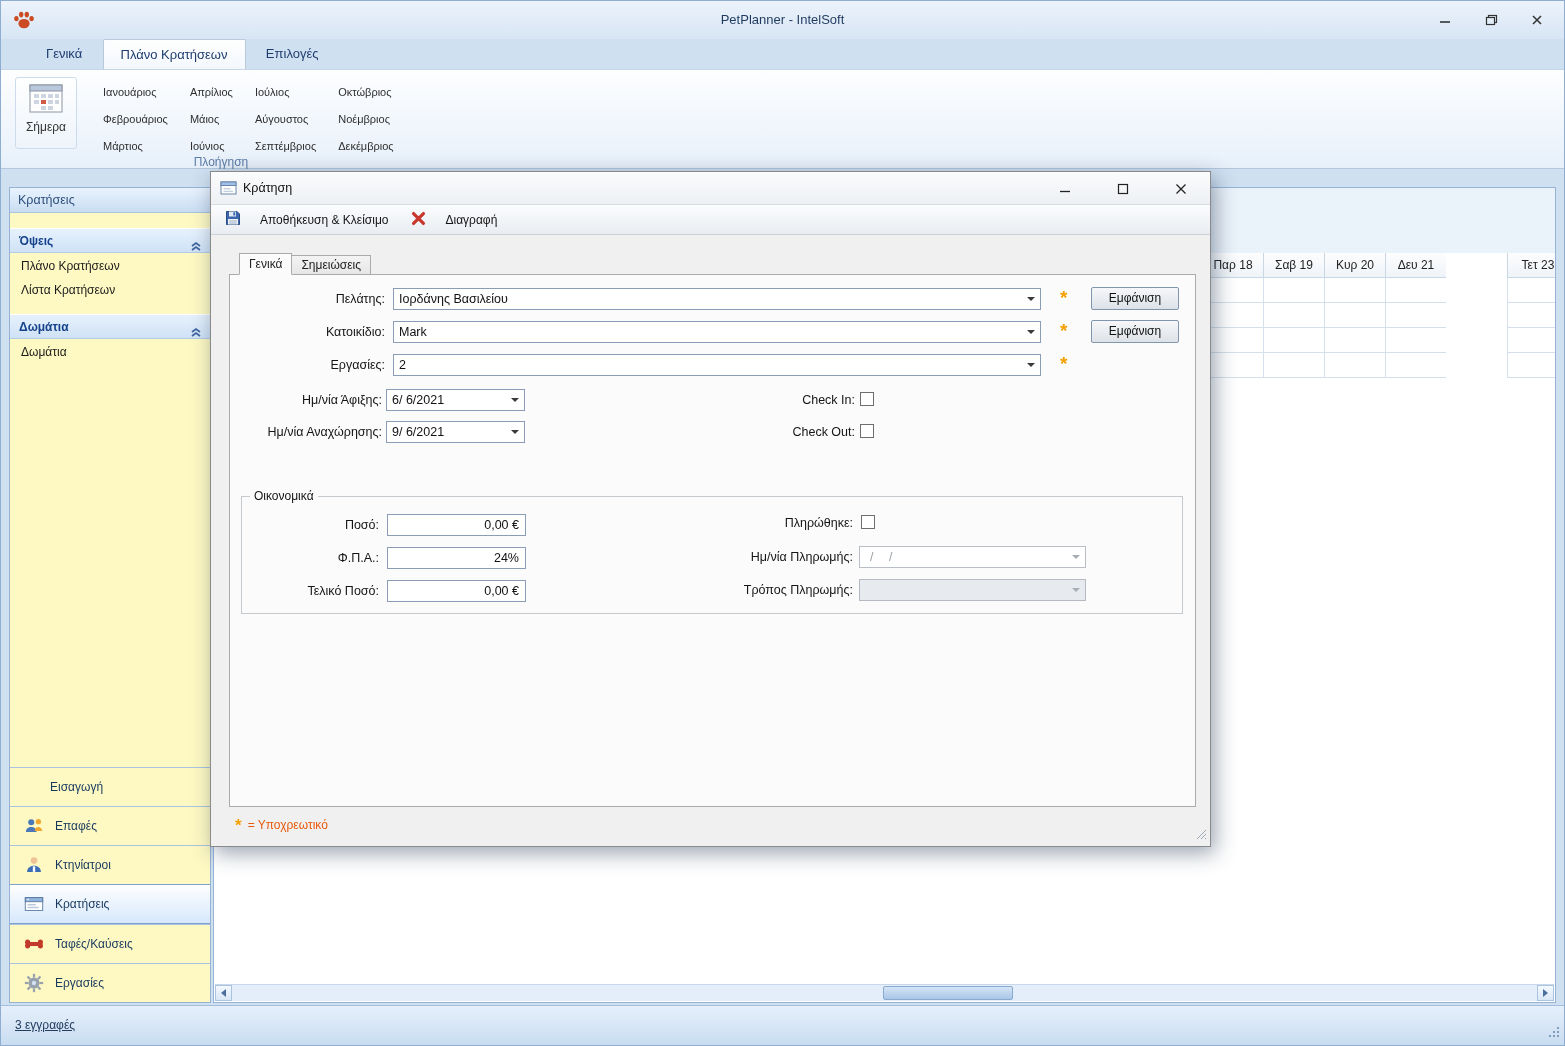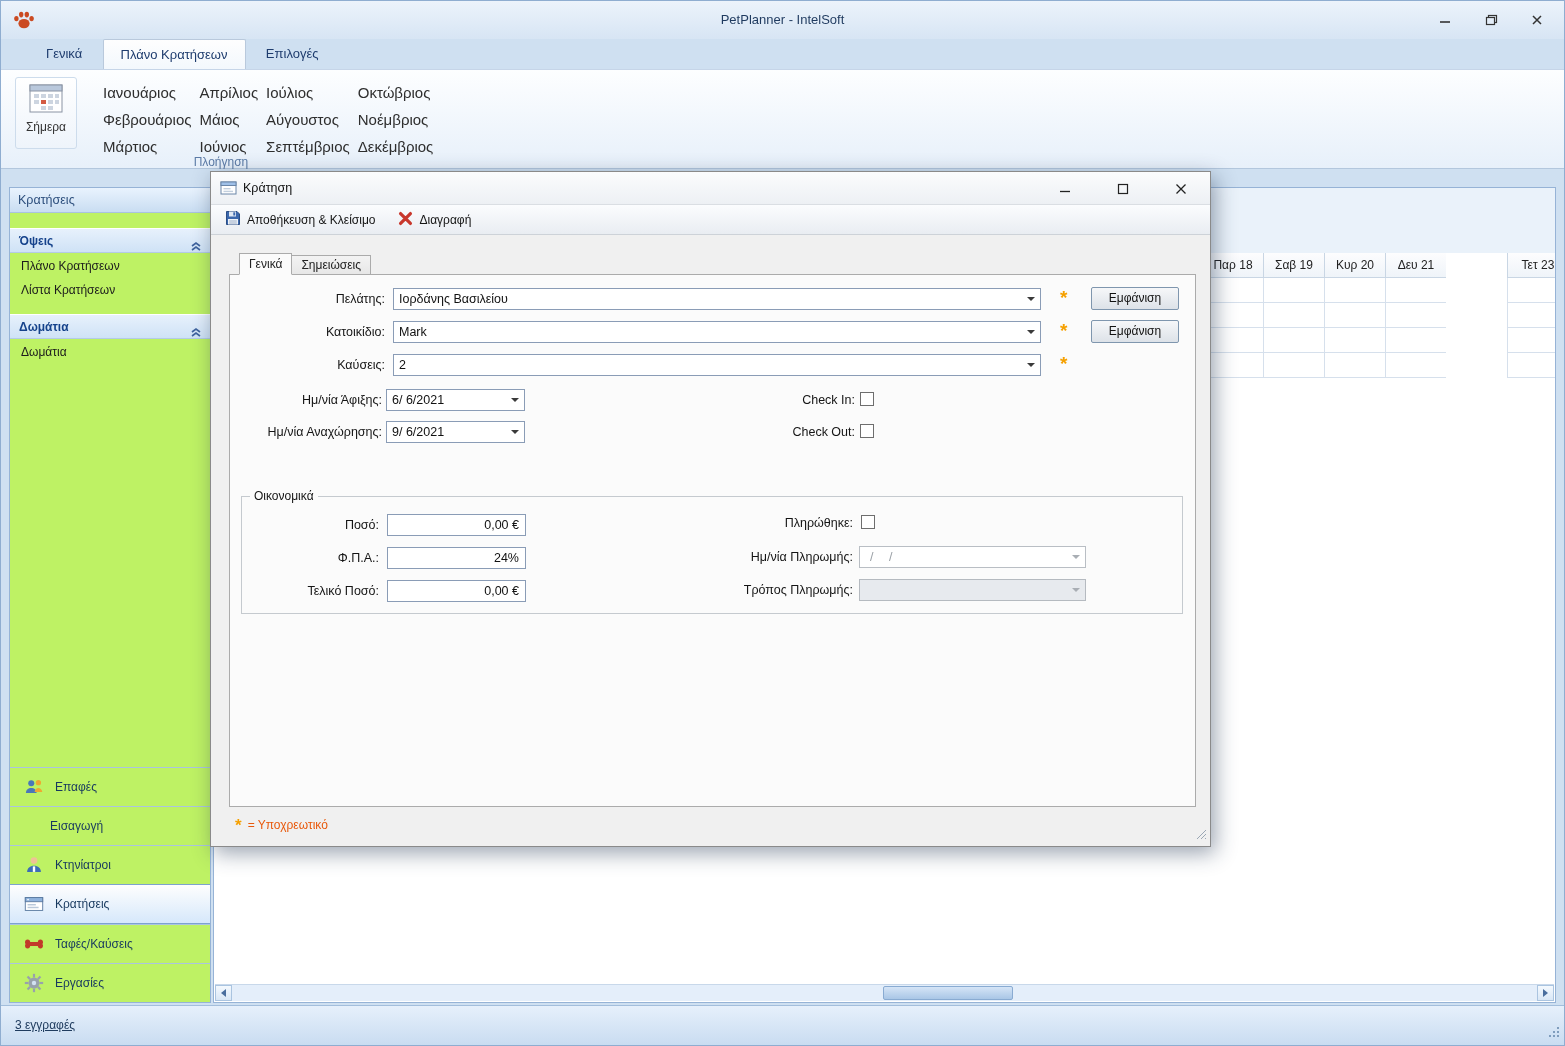--- a/index.html
+++ b/index.html
@@ -26,28 +26,28 @@
   .rtab.active { background:linear-gradient(#fefefe,#f3f8fd); border:1px solid #b9c9dc;
     border-bottom:none; border-radius:2px 2px 0 0; }
   .ribbon { position:absolute; left:0; top:68px; right:0; height:100px;
     background:linear-gradient(#fdfeff,#e7f0fa);
     border-top:1px solid #c6d5e8; border-bottom:1px solid #b3c7dd; }
   .today { position:absolute; left:14px; top:7px; width:62px; height:72px; text-align:center;
     border:1px solid #cddcec; border-radius:3px; background:linear-gradient(#ffffff,#eef4fb); }
   .today .cap { font-size:12px; color:#333; margin-top:3px; }
   .months { position:absolute; left:98px; top:9px; display:grid; grid-auto-flow:column;
     grid-template-rows:repeat(3,27px); grid-template-columns:repeat(4,max-content);
-    font-size:15px; color:#2e2e2e; }
+    column-gap:14px; font-size:11px; color:#2e2e2e; }
   .month { line-height:27px; padding:0 4px; }
   .ribbon-group-label { position:absolute; left:60px; top:85px; width:320px; text-align:center;
     font-size:12px; color:#5c7ba6; }
 
   
   .sidebar { position:absolute; left:8px; top:186px; width:202px; bottom:42px;
-    background:#bef264; border:1px solid #96b3d6; }
+    background:#fef9c3; border:1px solid #96b3d6; }
   .sb-caption { height:25px; background:linear-gradient(#e9f3fe,#c9ddf2);
     border-bottom:1px solid #a9c3e0; color:#2d4f7d; font-size:12.5px; line-height:25px;
     padding-left:8px; }
   .sb-group-header { position:absolute; left:0; right:0; height:25px;
     background:linear-gradient(#e7f1fc,#cfe2f6); border-top:1px solid #ffffff;
     border-bottom:1px solid #b3cbe6; color:#15428b; font-weight:bold; font-size:12px;
     line-height:24px; padding-left:9px; }
   .sb-group-header .chev { position:absolute; right:8px; top:7px; }
   .sb-item { position:absolute; left:0; right:0; height:24px; line-height:24px;
     padding-left:11px; font-size:12px; color:#1c1c1c; }
@@ -89,21 +89,21 @@
   .dialog { position:absolute; left:209px; top:170px; width:1001px; height:676px;
     background:#f0f0f0; border:1px solid #8a8a8a; box-shadow:4px 6px 20px rgba(30,50,80,.45); z-index:30; }
   .dlg-titlebar { position:absolute; left:0; top:0; right:0; height:33px;
     background:linear-gradient(#fbfcfd,#edf0f4); border-bottom:1px solid #dadee3; }
   .dlg-title { position:absolute; left:32px; top:0; line-height:33px; font-size:12.5px; color:#111; }
   .dlg-btn { position:absolute; top:4px; width:38px; height:25px; display:flex;
     align-items:center; justify-content:center; }
   .dlg-toolbar { position:absolute; left:0; top:33px; right:0; height:30px;
     background:linear-gradient(#fbfcfe,#e9edf2); border-bottom:1px solid #cdd2d8;
     display:flex; align-items:center; padding-left:9px; gap:7px; font-size:12px; color:#151515; }
-  .tool-item { display:flex; align-items:center; gap:6px; padding:3px 5px; border-radius:2px; }
+  .tool-item { display:flex; align-items:center; gap:19px; padding:3px 5px; border-radius:2px; }
   .dlg-tabs { position:absolute; left:28px; top:81px; height:22px; display:flex; z-index:2; }
   .dlg-tab { height:20px; margin-top:2px; line-height:19px; padding:0 9px; font-size:12px;
     color:#222; background:linear-gradient(#f3f3f3,#e7e7e7); border:1px solid #ababab;
     border-left:none; }
   .dlg-tab.active { height:22px; margin-top:0; line-height:21px; background:#fbfbfb;
     border:1px solid #ababab; border-bottom:1px solid #fbfbfb; position:relative; }
   .dlg-page { position:absolute; left:18px; top:102px; width:967px; height:533px;
     background:#fbfbfb; border:1px solid #ababab; }
   .flabel { position:absolute; height:22px; line-height:22px; font-size:12.5px; color:#151515;
     text-align:right; white-space:nowrap; }
@@ -236,33 +236,33 @@
       <span class="chev">
         <svg width="12" height="11" viewBox="0 0 12 11" fill="none" stroke="#3f639e" stroke-width="1.6">
           <path d="M2 5 L6 2 L10 5"></path>
             <path d="M2 9 L6 6 L10 9"></path>
           </svg>
       </span>
     </div>
     <div class="sb-item" style="top:152px;">Δωμάτια</div>
 
     <div class="nav-bottom">
+      <div class="nav-item plain">
+        <span>Εισαγωγή</span>
+      </div>
       <div class="nav-item">
         <span class="nav-icon">
           <svg width="22" height="22" viewBox="0 0 24 24">
             <circle cx="9" cy="8" r="3.3" fill="#4a78b8"></circle>
             <path d="M3.2 18.5c0-3.2 2.6-5.3 5.8-5.3s5.8 2.1 5.8 5.3z" fill="#4a78b8"></path>
             <circle cx="16.8" cy="7.3" r="2.9" fill="#f0a830"></circle>
             <path d="M12.6 17.5c.3-2.8 2-4.5 4.2-4.5 2.3 0 4 1.9 4.2 4.5z" fill="#f0a830"></path>
             </svg>
         </span>
         <span>Επαφές</span>
-      </div>
-      <div class="nav-item plain">
-        <span>Εισαγωγή</span>
       </div>
       <div class="nav-item">
         <span class="nav-icon">
           <svg width="22" height="22" viewBox="0 0 24 24">
             <circle cx="12" cy="7.2" r="3.6" fill="#eec396"></circle>
             <path d="M4.5 19.5c0-4.2 3.2-6.8 7.5-6.8s7.5 2.6 7.5 6.8z" fill="#3d6db5"></path>
             <rect x="10.7" y="13.5" width="2.6" height="6" fill="#ffffff"></rect>
             </svg>
         </span>
         <span>Κτηνίατροι</span>
@@ -453,21 +453,21 @@
       <div class="flabel" style="left:0; width:155px; top:46px;">Κατοικίδιο:</div>
       <div class="combo" style="left:163px; width:648px; top:46px;">
         <span class="cval">Mark</span>
         <span class="carr">
             <span class="arr"></span>
           </span>
       </div>
       <span class="req" style="left:830px; top:44px;">*</span>
       <div class="btn" style="left:861px; top:45px;">Εμφάνιση</div>
 
-      <div class="flabel" style="left:0; width:155px; top:79px;">Καύσεις:</div>
+      <div class="flabel" style="left:0; width:155px; top:79px;">Εργασίες:</div>
       <div class="combo" style="left:163px; width:648px; top:79px;">
         <span class="cval">2</span>
         <span class="carr">
             <span class="arr"></span>
           </span>
       </div>
       <span class="req" style="left:830px; top:77px;">*</span>
 
       <div class="flabel" style="left:0; width:152px; top:114px;">Ημ/νία Άφιξης:</div>
       <div class="combo" style="left:156px; width:139px; top:114px;">

